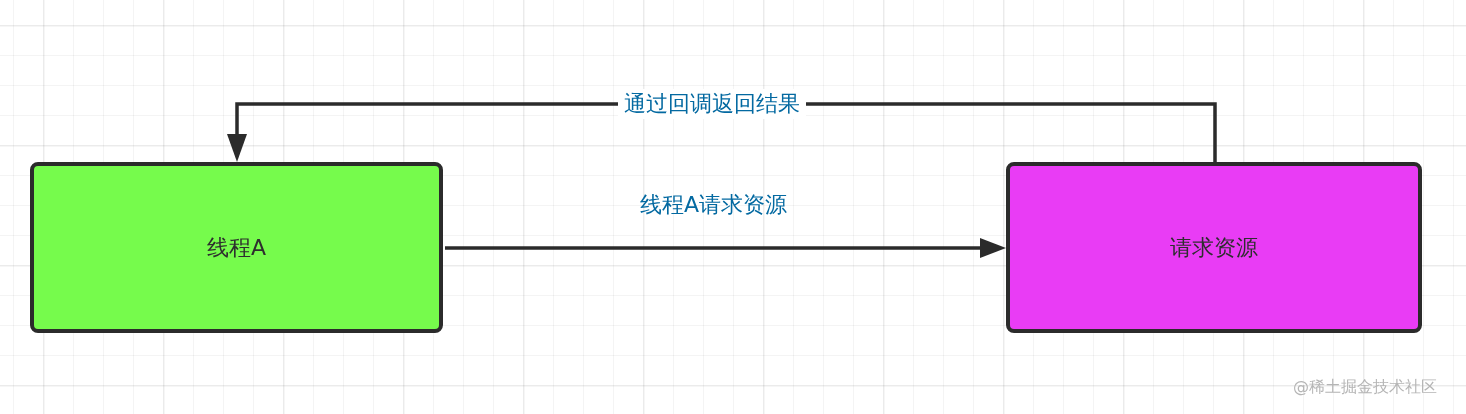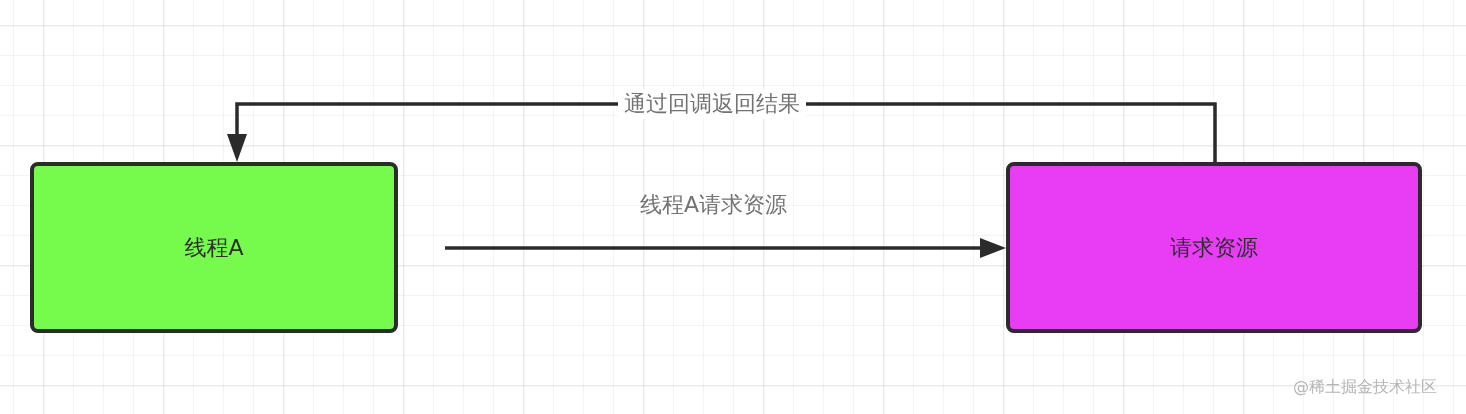--- a/index.html
+++ b/index.html
@@ -15,24 +15,24 @@
     background-position: 43px 25px, 43px 25px, 13px 25px, 13px 25px;
     font-family: "DejaVu Sans", "Liberation Sans", sans-serif;
   }
   .canvas { position: absolute; left: 0; top: 0; width: 1466px; height: 414px; }
   .node {
     position: absolute; box-sizing: border-box;
     border: 4px solid #2b2b2b; border-radius: 8px;
     display: flex; align-items: center; justify-content: center;
     font-size: 22px; color: #2e2e2e;
   }
-  .node-a { left: 30px; top: 162px; width: 368px; height: 171px; text-align: center; }
+  .node-a { left: 30px; top: 162px; width: 413px; height: 171px; text-align: center; }
   .node-b { left: 1006px; top: 162px; width: 416px; height: 171px; }
   .edge-label {
-    position: absolute; font-size: 22px; color: #737373; white-space: nowrap;
+    position: absolute; font-size: 22px; color: #0369a1; white-space: nowrap;
     line-height: 30px;
   }
   .label-request { left: 640px; top: 190px; }
   .label-callback { left: 618px; top: 89px; background: #ffffff; padding: 0 6px; }
   svg.edges { position: absolute; left: 0; top: 0; }
   .watermark {
     position: absolute; left: 1293px; top: 373px; font-size: 16px;
     color: #b5b5b5; white-space: nowrap; line-height: 28px;
   }
 </style>

